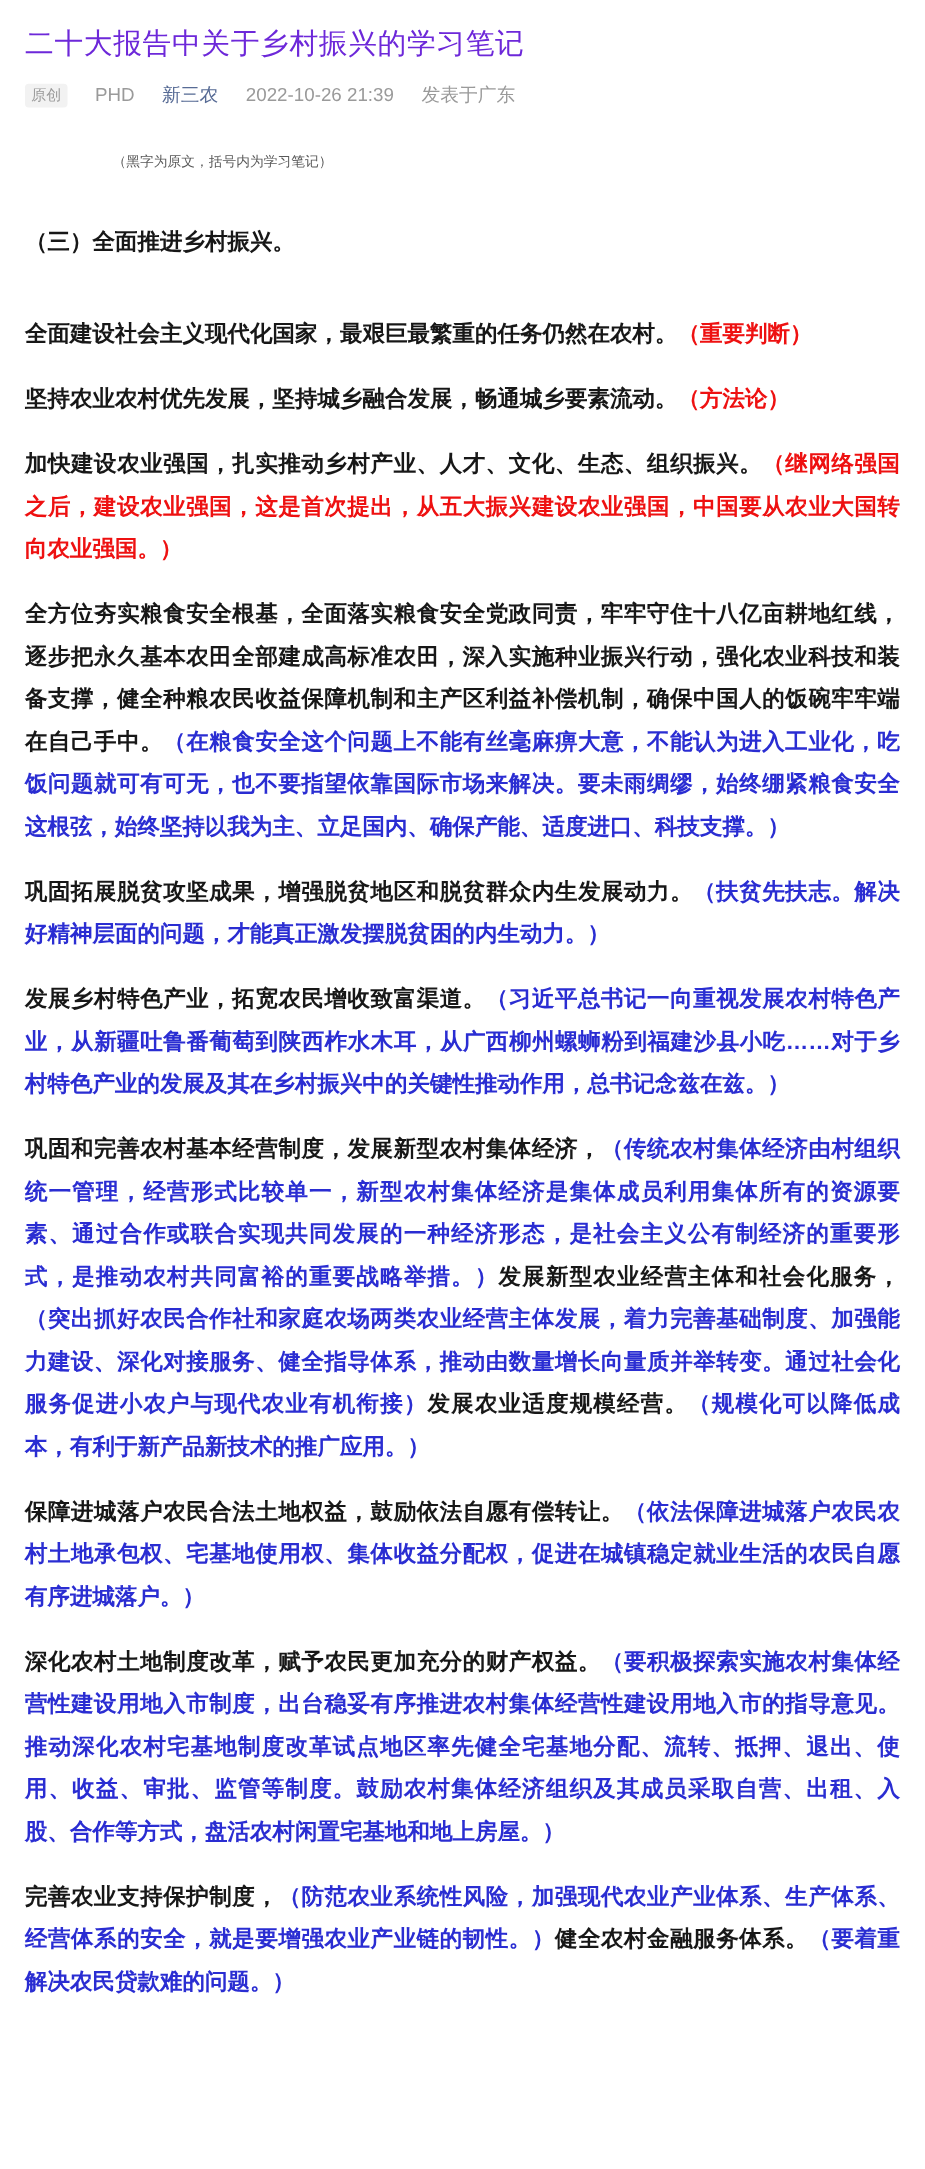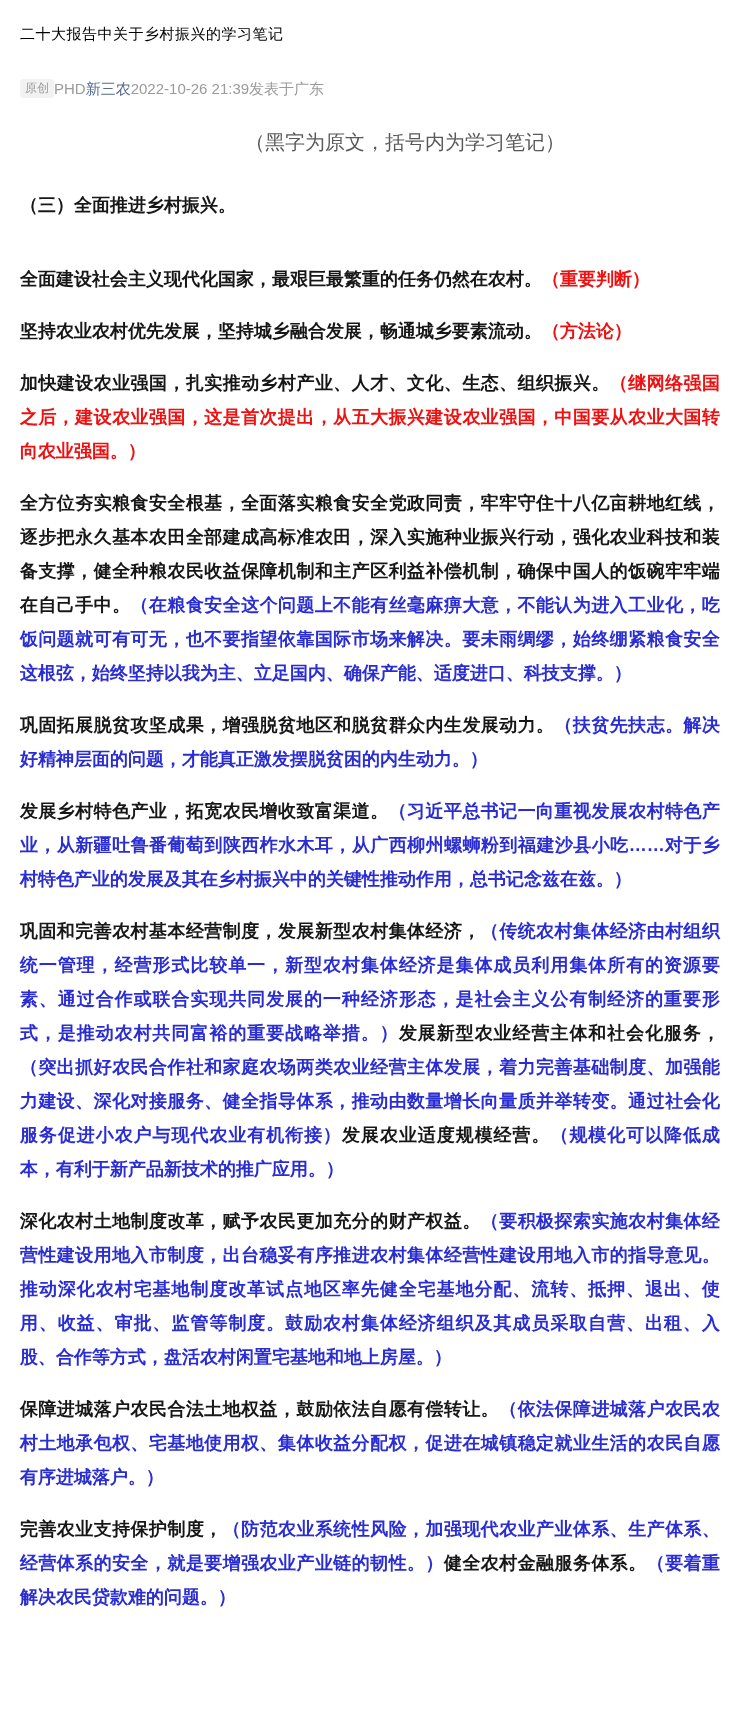--- a/index.html
+++ b/index.html
@@ -10,31 +10,31 @@
   }
   .page{
     box-sizing:border-box;
     width:740px;
     min-height:1735px;
     padding:18px 20px 24px 20px;
     background:var(--page_bg,#ffffff);
   }
   .title{
     margin:0;
-    font-size:15px;
+    font-size:23px;
     line-height:32px;
     font-weight:400;
-    color:#000000;
+    color:#6d28d9;
     letter-spacing:0.5px;
   }
   .meta{
     display:flex;
     align-items:center;
-    gap:0;
-    margin-top:28px;
+    gap:22px;
+    margin-top:16px;
     font-size:15px;
     line-height:21px;
     color:var(--meta_gray,#9a9a9a);
     white-space:nowrap;
   }
   .badge{
     display:inline-block;
     font-size:12px;
     line-height:17px;
     padding:1px 5px;
@@ -43,22 +43,21 @@
     color:var(--meta_gray,#9a9a9a);
   }
   .account{
     color:var(--account_link,#576b95);
     text-decoration:none;
     cursor:pointer;
   }
   .intro{
     margin:32px 0 0 0;
     padding-left:70px;
-    text-align:center;
-    font-size:20px;
+    font-size:11px;
     line-height:22px;
     font-weight:400;
     color:var(--intro_gray,#595959);
   }
   .heading{
     margin:35px 0 40px 0;
     font-size:18px;
     line-height:34px;
     font-weight:700;
     color:var(--body_black,#171717);
@@ -95,18 +94,18 @@
   <p class="heading">（三）全面推进乡村振兴。</p>
 
   <div>
       <p class="para"><span class="seg-black">全面建设社会主义现代化国家，最艰巨最繁重的任务仍然在农村。</span><span class="seg-red">（重要判断）</span></p>
       <p class="para"><span class="seg-black">坚持农业农村优先发展，坚持城乡融合发展，畅通城乡要素流动。</span><span class="seg-red">（方法论）</span></p>
       <p class="para"><span class="seg-black">加快建设农业强国，扎实推动乡村产业、人才、文化、生态、组织振兴。</span><span class="seg-red">（继网络强国之后，建设农业强国，这是首次提出，从五大振兴建设农业强国，中国要从农业大国转向农业强国。）</span></p>
       <p class="para"><span class="seg-black">全方位夯实粮食安全根基，全面落实粮食安全党政同责，牢牢守住十八亿亩耕地红线，逐步把永久基本农田全部建成高标准农田，深入实施种业振兴行动，强化农业科技和装备支撑，健全种粮农民收益保障机制和主产区利益补偿机制，确保中国人的饭碗牢牢端在自己手中。</span><span class="seg-blue">（在粮食安全这个问题上不能有丝毫麻痹大意，不能认为进入工业化，吃饭问题就可有可无，也不要指望依靠国际市场来解决。要未雨绸缪，始终绷紧粮食安全这根弦，始终坚持以我为主、立足国内、确保产能、适度进口、科技支撑。）</span></p>
       <p class="para"><span class="seg-black">巩固拓展脱贫攻坚成果，增强脱贫地区和脱贫群众内生发展动力。</span><span class="seg-blue">（扶贫先扶志。解决好精神层面的问题，才能真正激发摆脱贫困的内生动力。）</span></p>
       <p class="para"><span class="seg-black">发展乡村特色产业，拓宽农民增收致富渠道。</span><span class="seg-blue">（习近平总书记一向重视发展农村特色产业，从新疆吐鲁番葡萄到陕西柞水木耳，从广西柳州螺蛳粉到福建沙县小吃……对于乡村特色产业的发展及其在乡村振兴中的关键性推动作用，总书记念兹在兹。）</span></p>
       <p class="para"><span class="seg-black">巩固和完善农村基本经营制度，发展新型农村集体经济，</span><span class="seg-blue">（传统农村集体经济由村组织统一管理，经营形式比较单一，新型农村集体经济是集体成员利用集体所有的资源要素、通过合作或联合实现共同发展的一种经济形态，是社会主义公有制经济的重要形式，是推动农村共同富裕的重要战略举措。）</span><span class="seg-black">发展新型农业经营主体和社会化服务，</span><span class="seg-blue">（突出抓好农民合作社和家庭农场两类农业经营主体发展，着力完善基础制度、加强能力建设、深化对接服务、健全指导体系，推动由数量增长向量质并举转变。通过社会化服务促进小农户与现代农业有机衔接）</span><span class="seg-black">发展农业适度规模经营。</span><span class="seg-blue">（规模化可以降低成本，有利于新产品新技术的推广应用。）</span></p>
+      <p class="para"><span class="seg-black">保障进城落户农民合法土地权益，鼓励依法自愿有偿转让。</span><span class="seg-blue">（依法保障进城落户农民农村土地承包权、宅基地使用权、集体收益分配权，促进在城镇稳定就业生活的农民自愿有序进城落户。）</span></p>
       <p class="para"><span class="seg-black">深化农村土地制度改革，赋予农民更加充分的财产权益。</span><span class="seg-blue">（要积极探索实施农村集体经营性建设用地入市制度，出台稳妥有序推进农村集体经营性建设用地入市的指导意见。推动深化农村宅基地制度改革试点地区率先健全宅基地分配、流转、抵押、退出、使用、收益、审批、监管等制度。鼓励农村集体经济组织及其成员采取自营、出租、入股、合作等方式，盘活农村闲置宅基地和地上房屋。）</span></p>
-      <p class="para"><span class="seg-black">保障进城落户农民合法土地权益，鼓励依法自愿有偿转让。</span><span class="seg-blue">（依法保障进城落户农民农村土地承包权、宅基地使用权、集体收益分配权，促进在城镇稳定就业生活的农民自愿有序进城落户。）</span></p>
       <p class="para"><span class="seg-black">完善农业支持保护制度，</span><span class="seg-blue">（防范农业系统性风险，加强现代农业产业体系、生产体系、经营体系的安全，就是要增强农业产业链的韧性。）</span><span class="seg-black">健全农村金融服务体系。</span><span class="seg-blue">（要着重解决农民贷款难的问题。）</span></p>
     </div>
 
 </div>
 
 </body></html>

